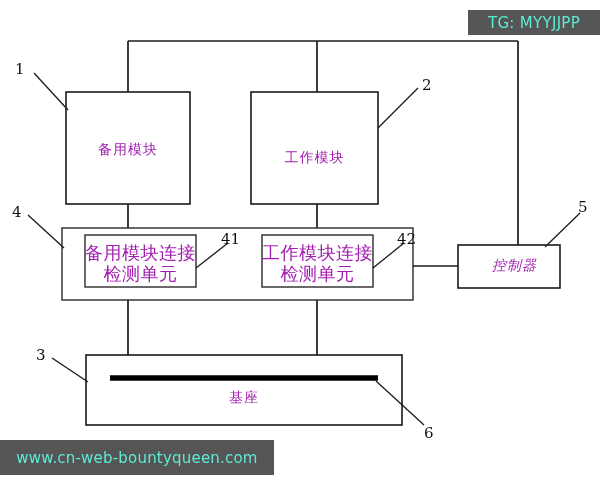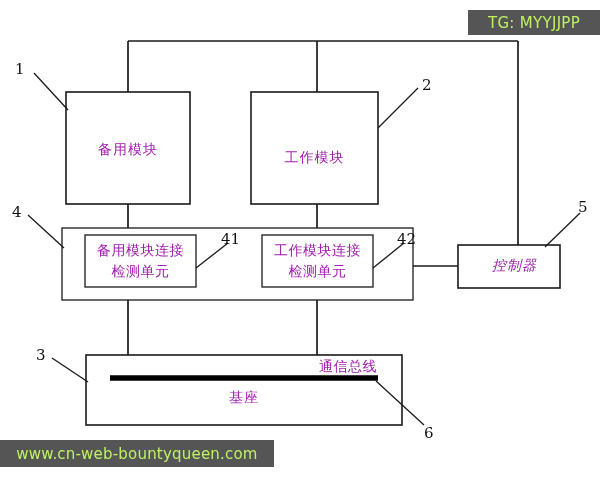--- a/index.html
+++ b/index.html
@@ -56,53 +56,54 @@
     position: absolute;
     font-family: "DejaVu Sans", "Liberation Sans", sans-serif;
     font-size: 14px;
     color: #a21caf;
     letter-spacing: 1px;
     white-space: nowrap;
     text-align: center;
     line-height: 1.35;
   }
   .cn-label.small {
-    font-size: 14px;
+    font-size: 18px;
     letter-spacing: 0.5px;
+    font-family: Liberation Serif, serif;
   }
   .ref-num {
     position: absolute;
     font-family: "DejaVu Serif", "Liberation Serif", serif;
     font-size: 15px;
     color: #111111;
     white-space: nowrap;
   }
   .watermark-badge {
     position: absolute;
     background: #555555;
-    color: #bef264;
+    color: #5eead4;
     font-family: "DejaVu Sans", "Liberation Sans", sans-serif;
     display: flex;
     align-items: center;
     justify-content: center;
     white-space: nowrap;
   }
   #tg-badge {
     left: 468px;
     top: 10px;
     width: 132px;
     height: 25px;
     font-size: 15px;
     letter-spacing: 0.3px;
   }
   #url-badge {
     left: 0px;
     top: 440px;
     width: 274px;
-    height: 27px;
+    height: 35px;
     font-size: 15px;
     letter-spacing: 0.2px;
   }
 </style>
 </head>
 <body>
 
 <div id="canvas">
 
   <svg class="diagram" viewBox="0 0 600 480">
@@ -152,21 +153,20 @@
   <div class="cn-label small" style="left:85px; top:241px; width:111px;">备用模块连接</div>
   <div class="cn-label small" style="left:85px; top:262px; width:111px;">检测单元</div>
 
   <div class="cn-label small" style="left:262px; top:241px; width:111px;">工作模块连接</div>
   <div class="cn-label small" style="left:262px; top:262px; width:111px;">检测单元</div>
 
   <div class="cn-label" style="left:458px; top:256px; width:113px;font-style:italic;">控制器</div>
 
   <div class="cn-label" style="left:86px; top:388px; width:316px;text-align:center;">基座</div>
 
-  <div class="cn-label small" style="left:306px; top:357px; width:84px;">通信总线</div>
 
   <div class="ref-num" style="left:15px; top:60px;">1</div>
   <div class="ref-num" style="left:422px; top:76px;">2</div>
   <div class="ref-num" style="left:36px; top:346px;">3</div>
   <div class="ref-num" style="left:12px; top:203px;">4</div>
   <div class="ref-num" style="left:221px; top:230px;">41</div>
   <div class="ref-num" style="left:397px; top:230px;">42</div>
   <div class="ref-num" style="left:578px; top:198px;">5</div>
   <div class="ref-num" style="left:424px; top:424px;">6</div>
 

